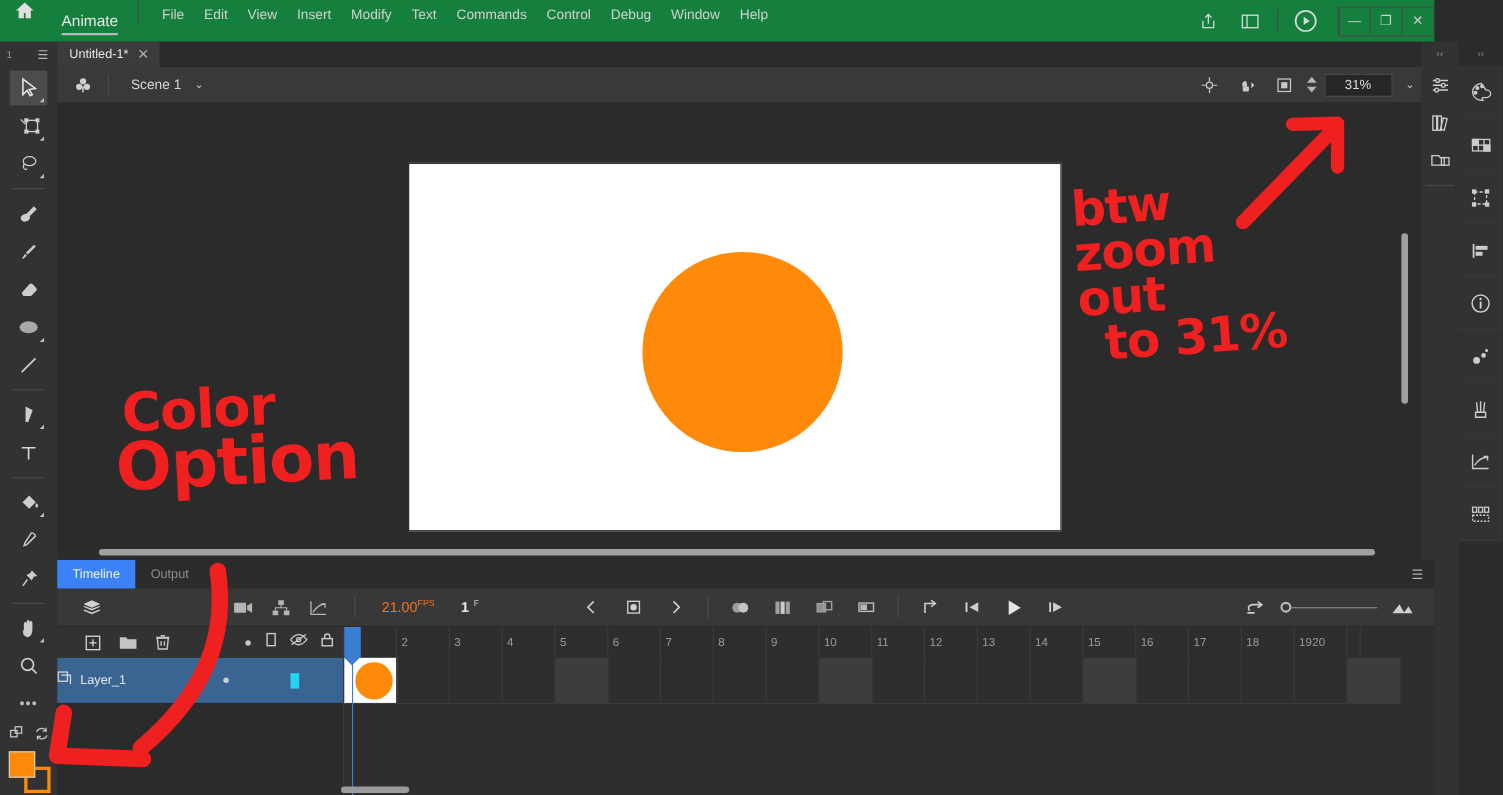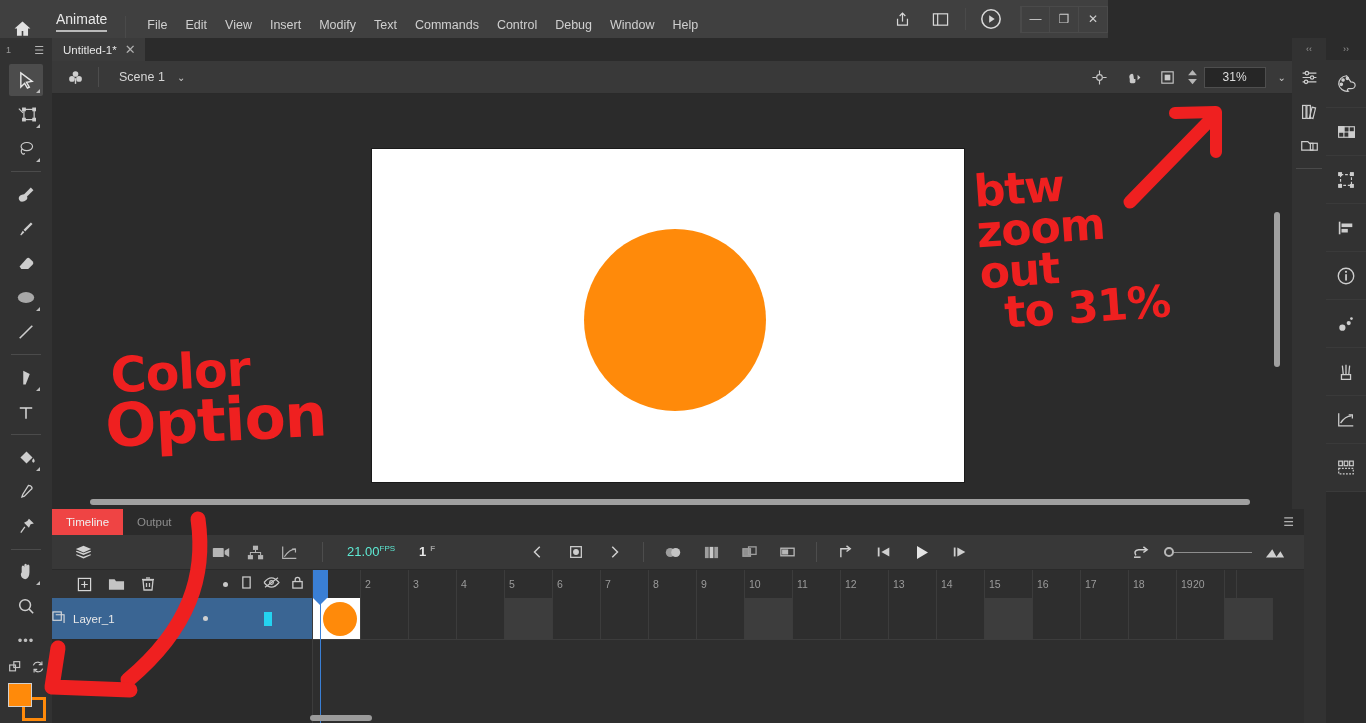--- a/index.html
+++ b/index.html
@@ -7,22 +7,22 @@
     width: 1366px; height: 723px;
     background: #2b2b2b;
     font-family: "Liberation Sans", sans-serif;
     overflow: hidden;
     color: #d2d2d2;
   }
   #app { position: relative; width: 1366px; height: 723px; }
 
   
   .titlebar {
-    position: absolute; left: 0; top: 0; width: 1108px; height: 38px;
-    background: #404040; display: flex; align-items: flex-end;
+    position: absolute; left: 0; top: 0; width: 1304px; height: 38px;
+    background: #15803d; display: flex; align-items: flex-start;
   }
   .home-icon { width: 44px; display: flex; align-items: center; justify-content: center; }
   .app-name {
     font-size: 14px; color: #e8e8e8; padding: 0 12px;
     position: relative; height: 38px; display: flex; align-items: center;
   }
   .app-name::after {
     content: ""; position: absolute; left: 12px; right: 12px; bottom: 6px;
     height: 2px; background: #b9b9b9;
   }
@@ -148,29 +148,29 @@
   
   .tlpanel {
     position: absolute; left: 52px; top: 509px; width: 1252px; height: 214px;
     background: #2b2b2b;
   }
   .tltabs { height: 26px; display: flex; align-items: center; background: #2b2b2b; }
   .tltab {
     height: 26px; padding: 0 14px; display: flex; align-items: center;
     font-size: 11.5px; color: #8d8d8d;
   }
-  .tltab.active { color: #f0f0f0; background: #ef4444; }
+  .tltab.active { color: #f0f0f0; background: #3b82f6; }
   .tl-hamb { margin-left: auto; padding-right: 10px; color: #b0b0b0; font-size: 12px; }
 
   .tltoolbar {
     height: 35px; background: #383838; display: flex; align-items: center;
     border-bottom: 1px solid #2a2a2a;
   }
   .tb2-icon { width: 34px; height: 35px; display: flex; align-items: center; justify-content: center; }
-  .fps { font-size: 13px; color: #5eead4; margin-left: 24px; }
+  .fps { font-size: 13px; color: #f97316; margin-left: 24px; }
   .fps sup { font-size: 8px; vertical-align: super; }
   .curframe { font-size: 13px; color: #e8e8e8; margin-left: 24px; font-weight: bold; }
   .curframe-u { font-size: 8px; color: #9f9f9f; margin-left: 4px; vertical-align: super; }
   .tl-center { display: flex; align-items: center; margin-left: 86px; gap: 4px; }
   .tl-right { margin-left: auto; display: flex; align-items: center; padding-right: 12px; gap: 6px; }
   .zslider { display: flex; align-items: center; gap: 0; }
   .zknob { width: 10px; height: 10px; border: 2px solid #b8b8b8; border-radius: 50%; }
   .ztrack { width: 78px; height: 1px; background: #8d8d8d; }
 
   .layerhead {

